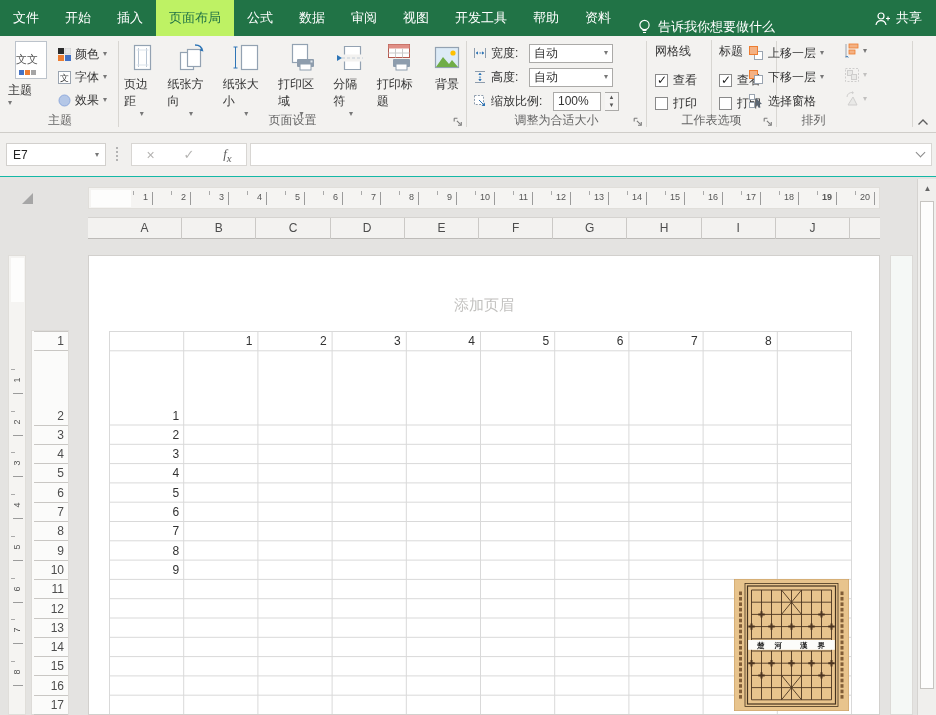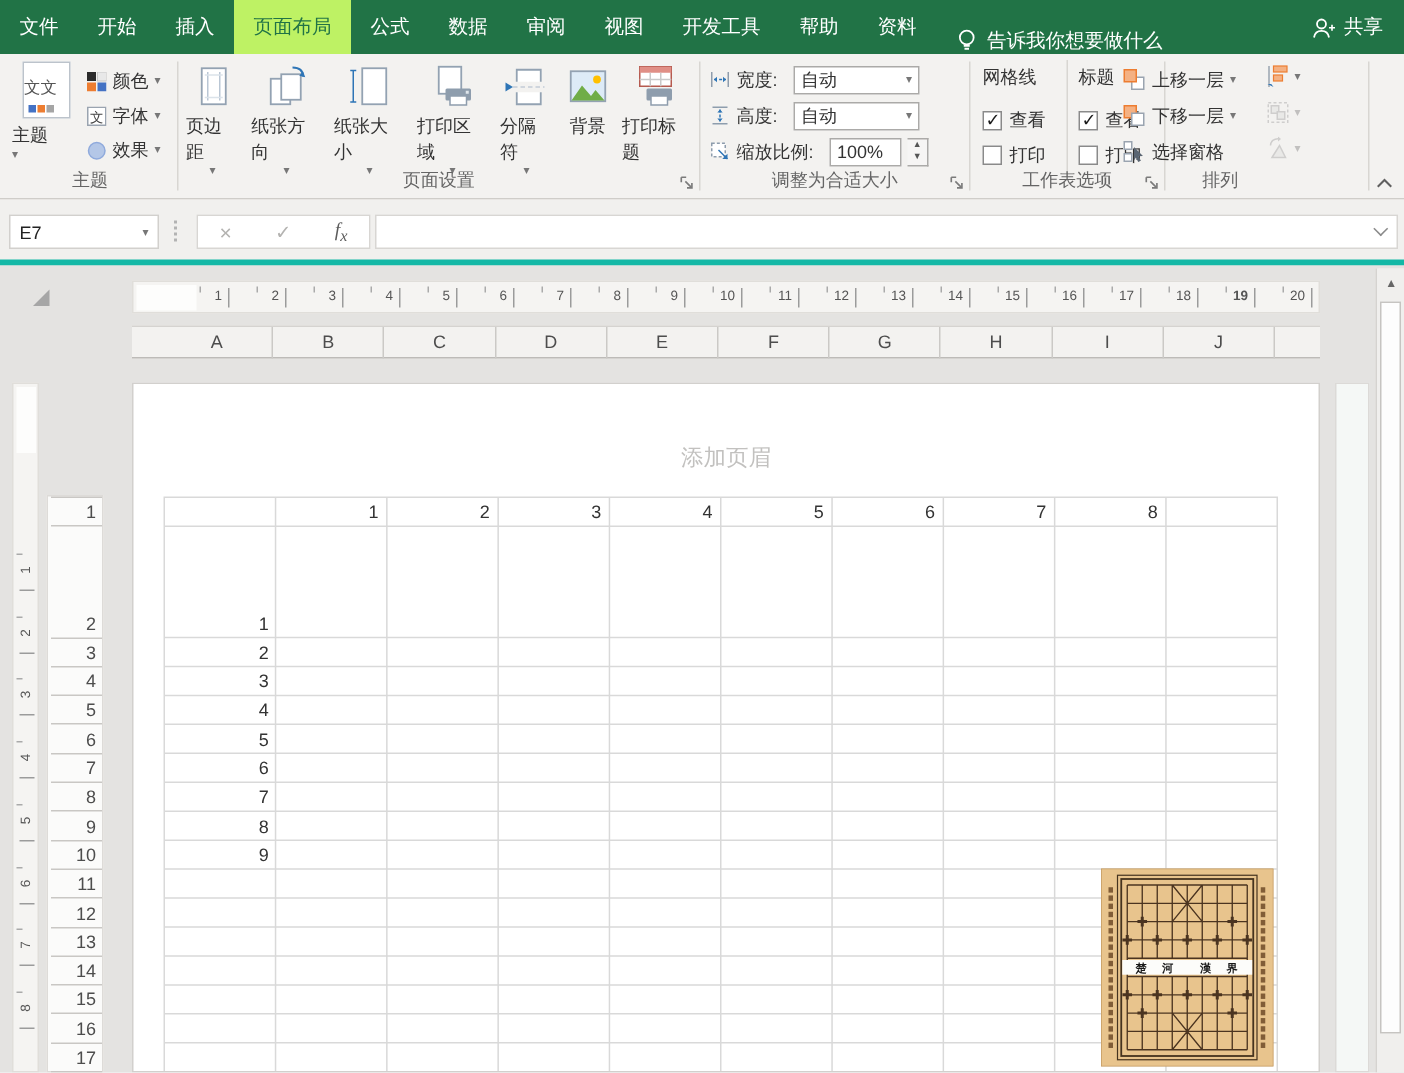--- a/index.html
+++ b/index.html
@@ -41,21 +41,21 @@
 .sohead{font-size:12px;color:#333;margin-bottom:9px}
 .sorow{display:flex;align-items:center;gap:5px;height:23px;font-size:12px;color:#333;cursor:pointer}
 .cb{width:13px;height:13px;background:#fff;border:1px solid #8a8a8a;position:relative;flex:none}
 .cb.on::after{content:"✓";position:absolute;left:1px;top:-2px;font-size:12px;color:#1a1a1a}
 
 .arow{position:absolute;left:2px;height:20px;display:flex;align-items:center;gap:4px;font-size:12px;color:#333;cursor:pointer;white-space:nowrap}
 .aric{position:absolute;display:flex;align-items:center;gap:3px;cursor:pointer}
 .dis{opacity:.4}
 .collapse{position:absolute;right:7px;bottom:6px;cursor:pointer}
 
-.fbar{position:absolute;left:0;top:133px;width:936px;height:44px;background:#f1f0ee;border-bottom:4px solid #14b8a6}
+.fbar{position:absolute;left:0;top:133px;width:936px;height:44px;background:#f1f0ee;border-bottom:1px solid #14b8a6}
 .namebox{position:absolute;left:6px;top:10px;width:100px;height:23px;background:#fff;border:1px solid #d2d0cd;display:flex;align-items:center;font-size:12px;color:#222;padding:0 6px;justify-content:space-between}
 .dots{position:absolute;left:116px;top:14px;width:2px;height:2px;background:#b3b3b3;box-shadow:0 4px #b3b3b3,0 8px #b3b3b3,0 12px #b3b3b3}
 .fxbox{position:absolute;left:131px;top:10px;width:116px;height:23px;background:#fff;border:1px solid #d8d6d3;display:flex;align-items:center;justify-content:space-around;color:#b4b3b1;font-size:13px}
 .fxbox .fx{color:#5c5c5c;font-style:italic;font-family:"Liberation Serif","DejaVu Serif",serif;font-size:13px}
 .finput{position:absolute;left:250px;top:10px;width:682px;height:23px;background:#fff;border:1px solid #d8d6d3;display:flex;align-items:center;justify-content:flex-end;padding:0 7px;font-size:12px}
 .chev{width:7px;height:7px;border-right:1.5px solid #8a8a8a;border-bottom:1.5px solid #8a8a8a;transform:rotate(45deg);margin-top:-4px}
 
 .work{position:absolute;left:0;top:177px;width:936px;height:538px;background:#e4e3e1}
 .selall{position:absolute;left:22px;top:16px;width:0;height:0;border-left:11px solid transparent;border-bottom:11px solid #a6a6a6}
 .hruler{position:absolute;left:88px;top:10px;width:792px;height:22px;background:#f5f4f2;border:1px solid #e0deda}
@@ -202,36 +202,36 @@
         <svg width="30" height="32" viewBox="0 0 30 32">
             <path d="M8.5 12.5v-8h16v8" fill="#fff" stroke="#93a2b2" stroke-width="1.2"></path>
             <path d="M8.5 19.5v8h16v-8" fill="#fff" stroke="#93a2b2" stroke-width="1.2"></path>
             <path d="M6 16h21" stroke="#c3ccd6" stroke-dasharray="3 2"></path>
             <path d="M1 13l5 3-5 3z" fill="#2e75b6"></path>
           </svg>
         <span>分隔符</span>
         <span class="dd">▾</span>
       </div>
       <div class="pbtn">
-        <svg width="30" height="32" viewBox="0 0 30 32">
-            <rect x="3.5" y="5.5" width="23" height="20" fill="#ddebf7" stroke="#93a2b2" stroke-width="1.2"></rect>
-            <path d="M4 25l7-10 6 7 3-4 6 7z" fill="#70ad47"></path>
-            <circle cx="21" cy="11" r="2.6" fill="#ffc000"></circle>
-          </svg>
-        <span>背景</span>
-      </div>
-      <div class="pbtn">
         <svg width="32" height="32" viewBox="0 0 32 32">
             <rect x="4.5" y="2.5" width="21" height="13" fill="#fff" stroke="#b55a4f"></rect>
             <rect x="4.5" y="2.5" width="21" height="4" fill="#e08f86"></rect>
             <path d="M11.5 6.5v9M18.5 6.5v9M4.5 11h21" stroke="#c9c9c9"></path>
             <rect x="9" y="17" width="17" height="8" rx="1" fill="#8e9dad"></rect>
             <rect x="12" y="22" width="11" height="6" fill="#fff" stroke="#8e9dad"></rect>
           </svg>
         <span>打印标题</span>
+      </div>
+      <div class="pbtn">
+        <svg width="30" height="32" viewBox="0 0 30 32">
+            <rect x="3.5" y="5.5" width="23" height="20" fill="#ddebf7" stroke="#93a2b2" stroke-width="1.2"></rect>
+            <path d="M4 25l7-10 6 7 3-4 6 7z" fill="#70ad47"></path>
+            <circle cx="21" cy="11" r="2.6" fill="#ffc000"></circle>
+          </svg>
+        <span>背景</span>
       </div>
     </div>
     <div class="glabel">页面设置</div>
     <svg class="launcher" viewBox="0 0 11 11">
         <path d="M2 2h3M2 2v3" stroke="#7a7a7a" fill="none"></path>
         <path d="M4.5 4.5L8 8" stroke="#7a7a7a"></path>
         <path d="M8.5 5.5v3h-3" stroke="#7a7a7a" fill="none"></path>
       </svg>
   </div>
   <div class="gsep" style="left:466px"></div>

